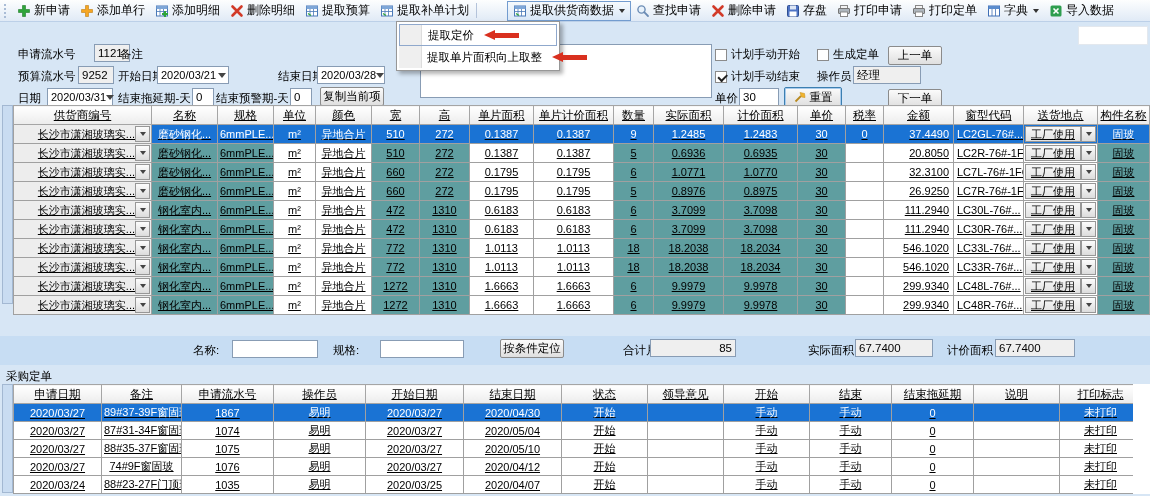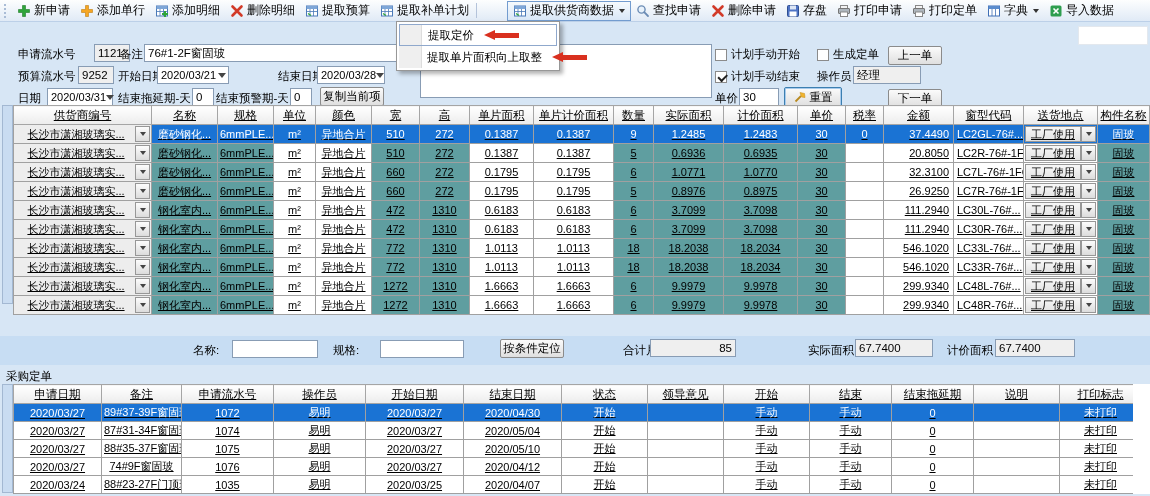--- a/index.html
+++ b/index.html
@@ -52,21 +52,21 @@
 #main{left:13px;top:105px;width:1136px;}
 #main td:nth-child(2),#main td:nth-child(3),#main td:nth-child(6),#main td:nth-child(7),
 #main td:nth-child(10),#main td:nth-child(11),#main td:nth-child(12),#main td:nth-child(13),
 #main td:nth-child(18){background:#5f9ea0;}
 #main td:nth-child(15){text-align:right;padding-right:4px;}
 #main td:nth-child(16){text-align:left;padding-left:3px;}
 #main tr.selected td{background:#1a73d4;color:#fff;}
 #main td.supplier{padding:0;background:#ededed;color:#000;text-align:left;}
 #main tr.selected td.supplier{background:#ededed;color:#000;}
 .cf{display:flex;align-items:center;height:18px;}
-.cf .ct{flex:1;text-align:center;padding-left:3px;overflow:hidden;white-space:nowrap;}
+.cf .ct{flex:1;text-align:right;padding-left:3px;overflow:hidden;white-space:nowrap;}
 .dd{width:15px;height:16px;margin-right:1px;background:linear-gradient(#fcfcfc,#dcdcdc);
   border:1px solid #979797;display:flex;align-items:center;justify-content:center;flex:none;}
 .dd .tri{border-left-width:3.5px;border-right-width:3.5px;border-top-width:4px;}
 #main td.delivery{padding:0;background:#fff;}
 #main tr.selected td.delivery{background:#1a73d4;}
 .df{display:flex;align-items:center;height:18px;}
 .df .dtxt{flex:1;height:16px;margin-left:1px;background:linear-gradient(#f8f8f8,#e2e2e2);
   border:1px solid #979797;display:flex;align-items:center;justify-content:center;color:#000;overflow:hidden;}
 #orders{left:13px;top:384px;width:1120px;}
 #orders tr.selected td{background:#1a73d4;color:#fff;}
@@ -215,21 +215,20 @@
           </svg>
         </span>
         <span>导入数据</span>
       </div>
     </div>
 
 
   <span class="form-label" style="left:18px;top:47px">申请流水号</span>
   <input class="tbox ro" style="left: 78px; top: 44px; width: 36px; margin-left: 16px;" readonly="" value="1121">
   <span class="form-label" style="left:120px;top:47px">备注</span>
-  <input class="tbox" style="left: 144px; top: 44px; width: 270px;" value="76#1-2F窗固玻">
   <span class="form-label" style="left:402px;top:47px">说明</span>
   <textarea class="descbox" style=""></textarea>
 
   <span class="form-label" style="left:18px;top:69px">预算流水号</span>
   <input class="tbox ro" style="left: 78px; top: 66px; width: 36px;" readonly="" value="9252">
   <span class="form-label" style="left:118px;top:69px">开始日期</span>
   <span class="combo" style="left:157px;top:66px;width:72px">
       <span class="txt">2020/03/21</span>
       <span class="ca">
         <i class="tri"></i>
@@ -730,21 +729,21 @@
           <th>结束</th>
           <th>结束拖延期</th>
           <th>说明</th>
           <th>打印标志</th>
         </tr>
       </thead>
       <tbody>
         <tr class="selected">
           <td>2020/03/27</td>
           <td>89#37-39F窗固玻</td>
-          <td>1072</td>
+          <td>1867</td>
           <td>易明</td>
           <td>2020/03/27</td>
           <td>2020/04/30</td>
           <td>开始</td>
           <td></td>
           <td>手动</td>
           <td>手动</td>
           <td>0</td>
           <td></td>
           <td>未打印</td>

